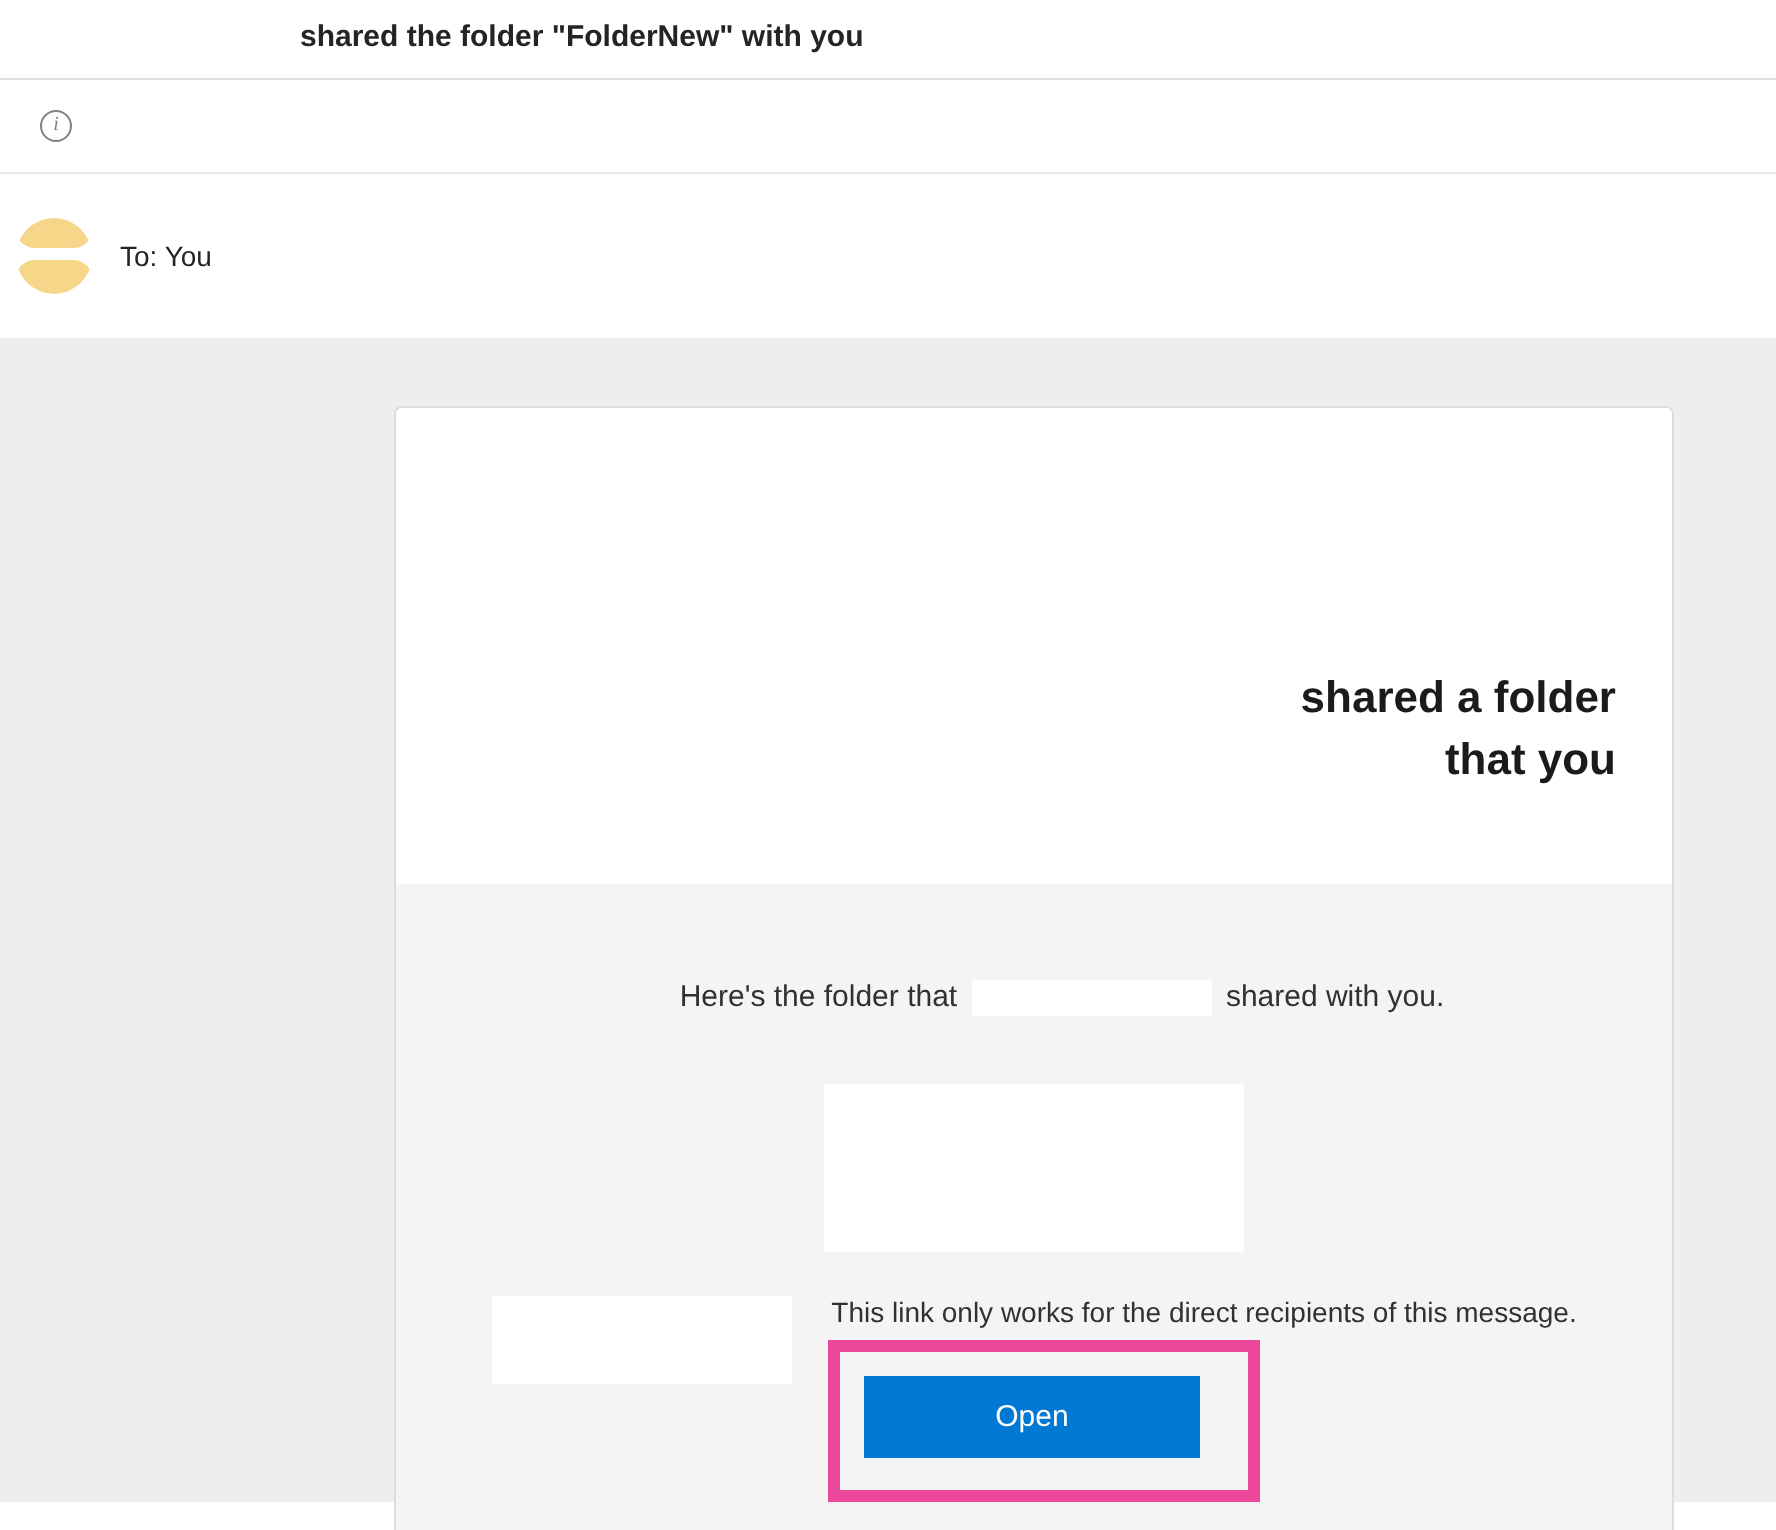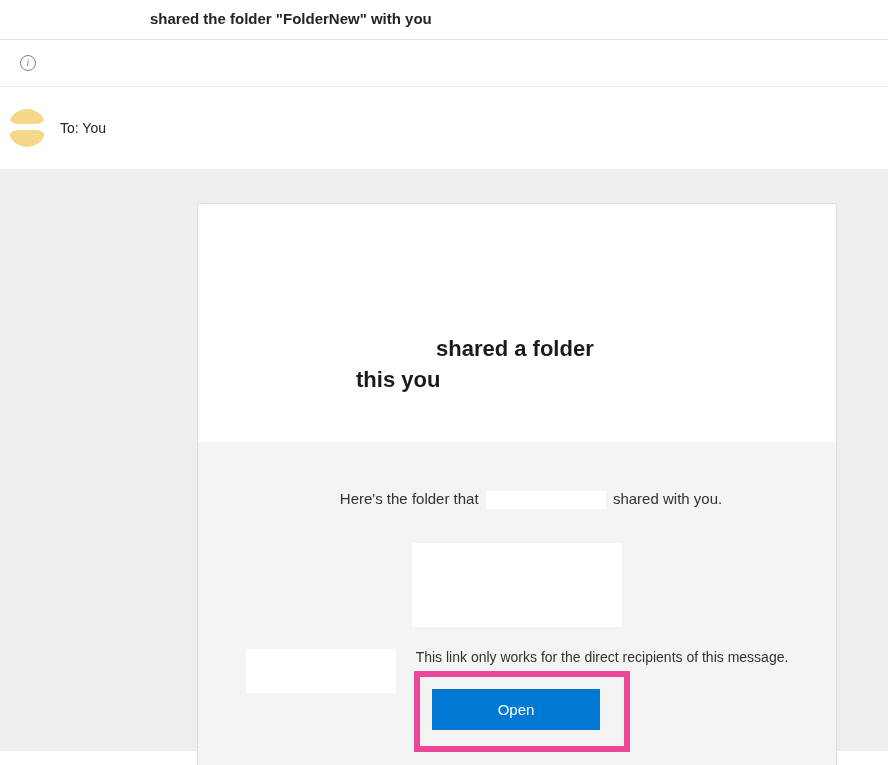--- a/index.html
+++ b/index.html
@@ -99,21 +99,21 @@
       background: #ffffff;
       padding: 130px 28px 46px 28px;
       text-align: center;
     }
     .card-title {
       font-size: 22px;
       font-weight: 600;
       color: #1b1b1b;
       line-height: 1.4;
       margin-left: 210px;
-      text-align: left;
+      text-align: right;
     }
     .card-title-line2 {
       display: block;
       text-indent: -80px;
     }
     .card-body {
       background: #f4f4f4;
       padding: 48px 28px 20px 28px;
       text-align: center;
     }
@@ -193,21 +193,21 @@
     <span> </span>
     <span>You</span>
   </div>
 </div>
 
 <div class="body-area">
   <div class="email-card">
     <div class="card-head">
       <div class="card-title">
         <span>shared a folder</span>
-        <span class="card-title-line2">this you</span>
+        <span class="card-title-line2">that you</span>
       </div>
     </div>
     <div class="card-body">
       <div class="intro-line">
         <span>Here's the folder that</span>
         <span class="redact-inline"></span>
         <span>shared with you.</span>
       </div>
 
       <div class="folder-preview"></div>

